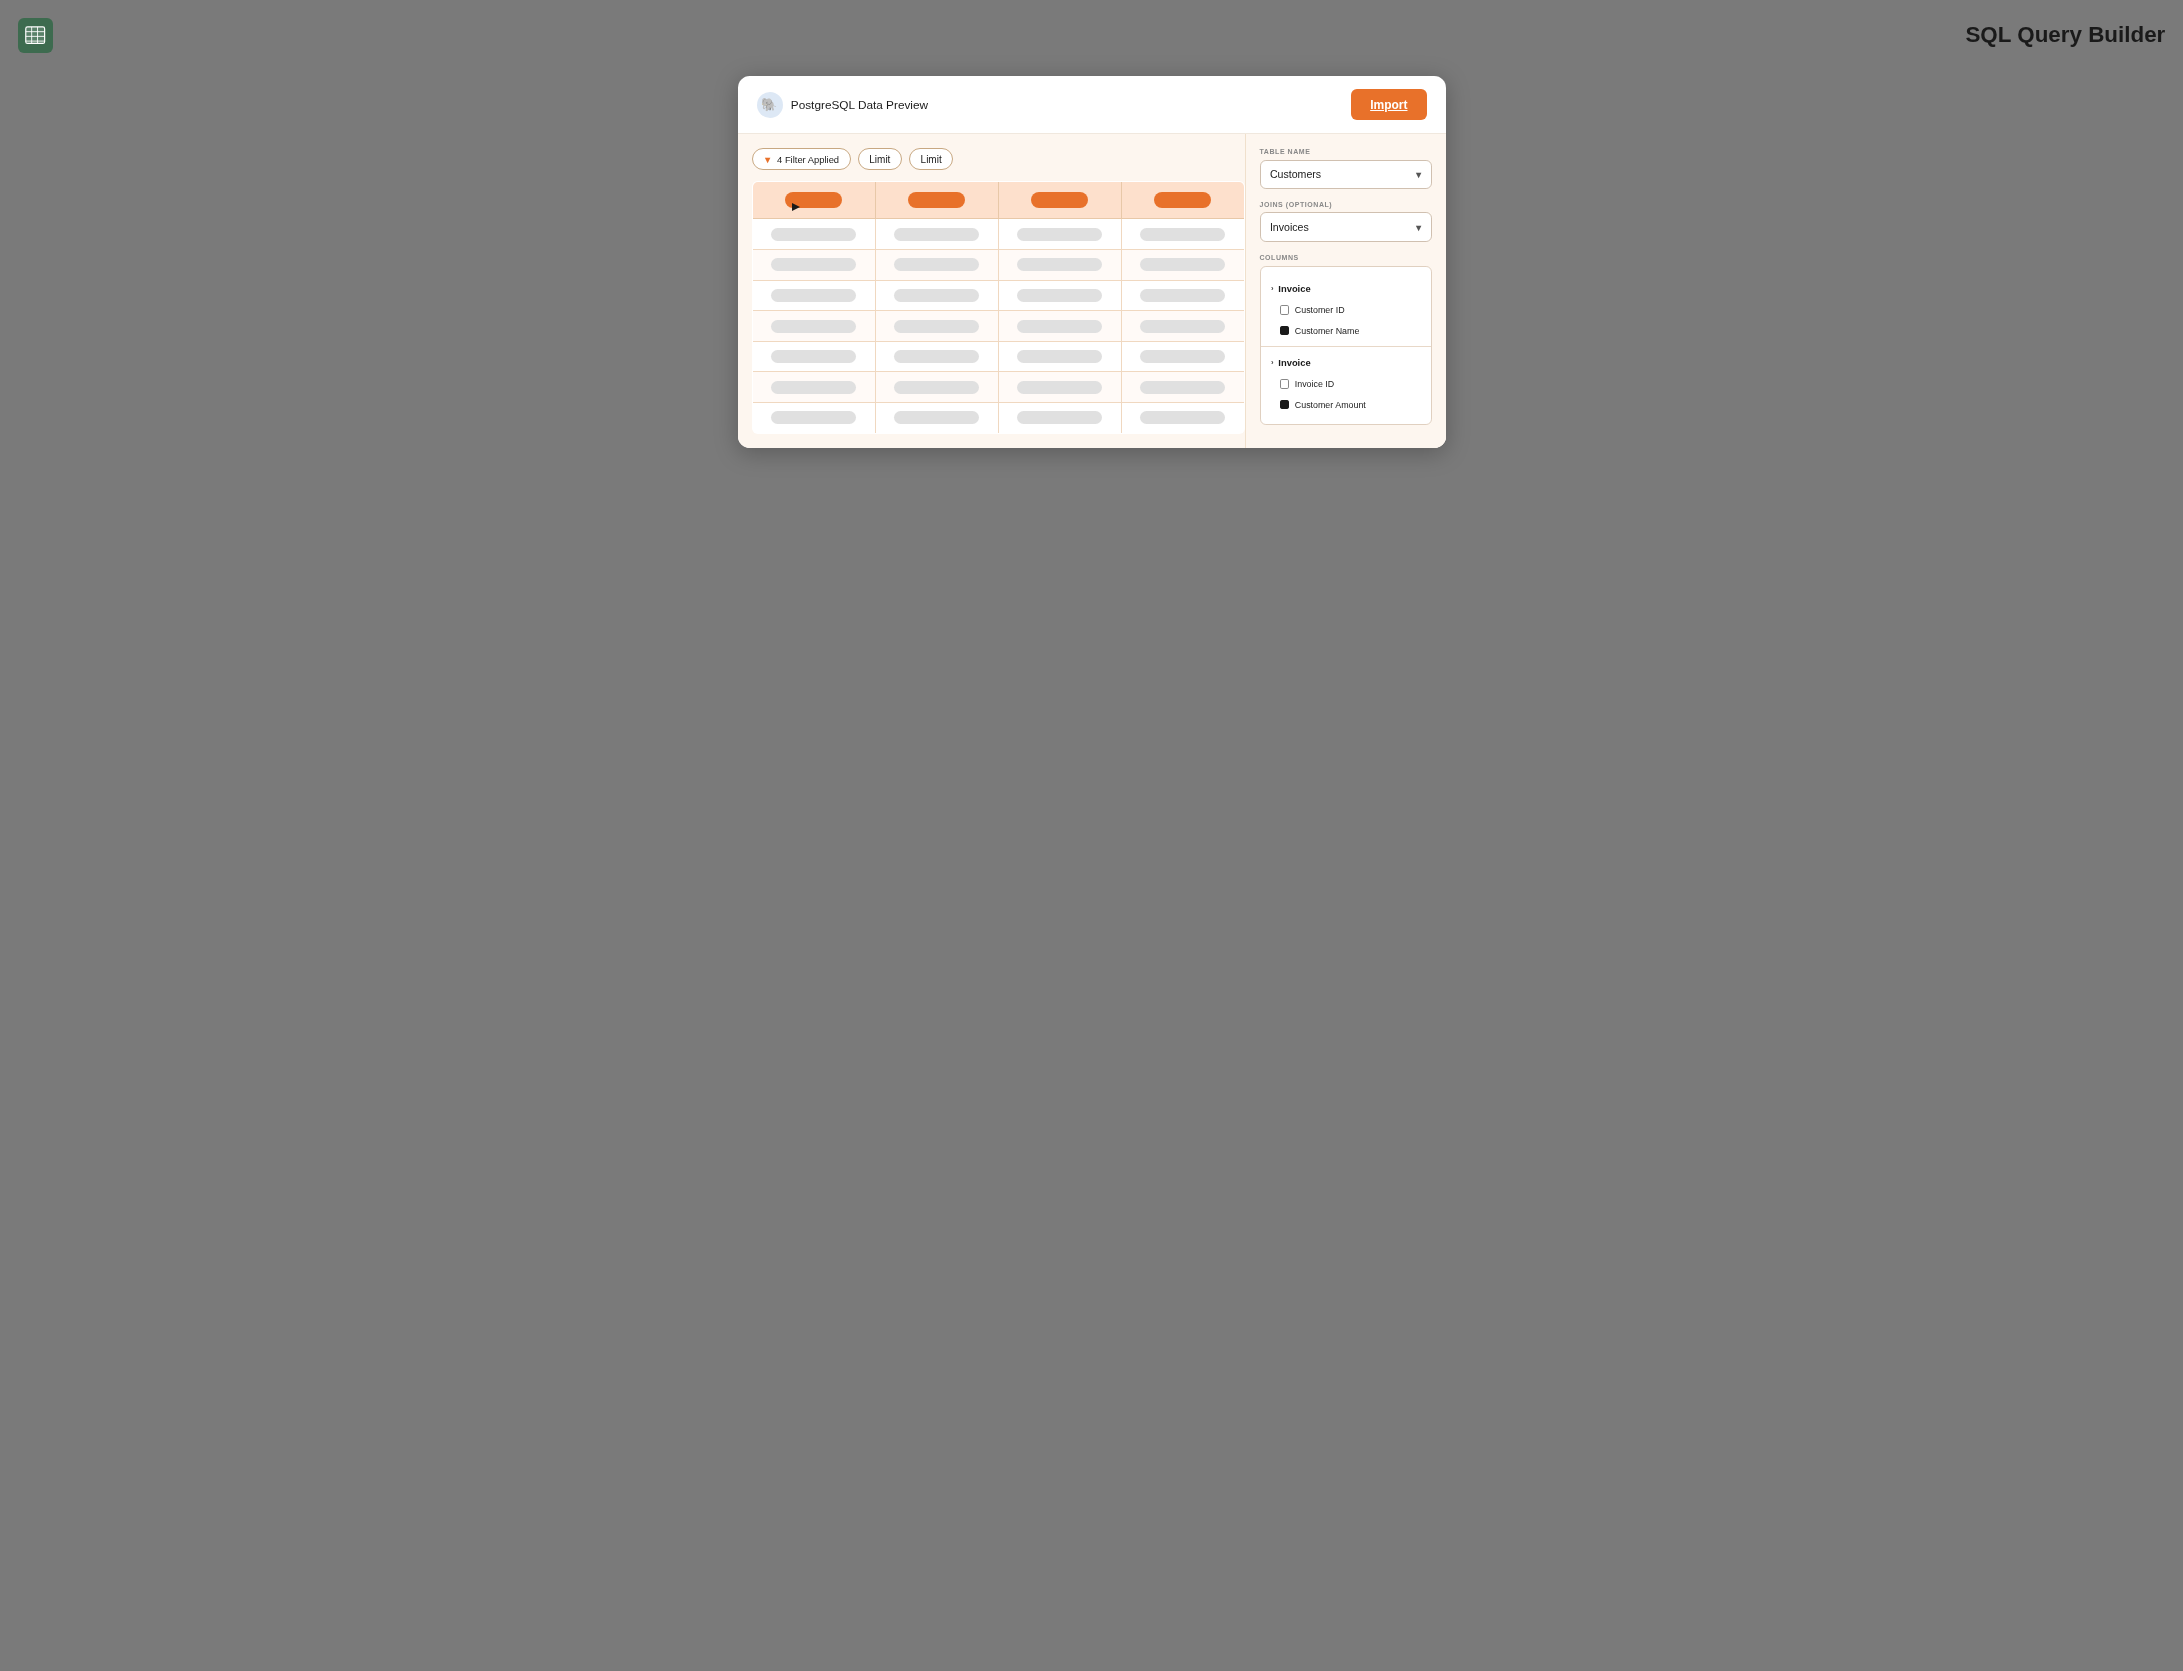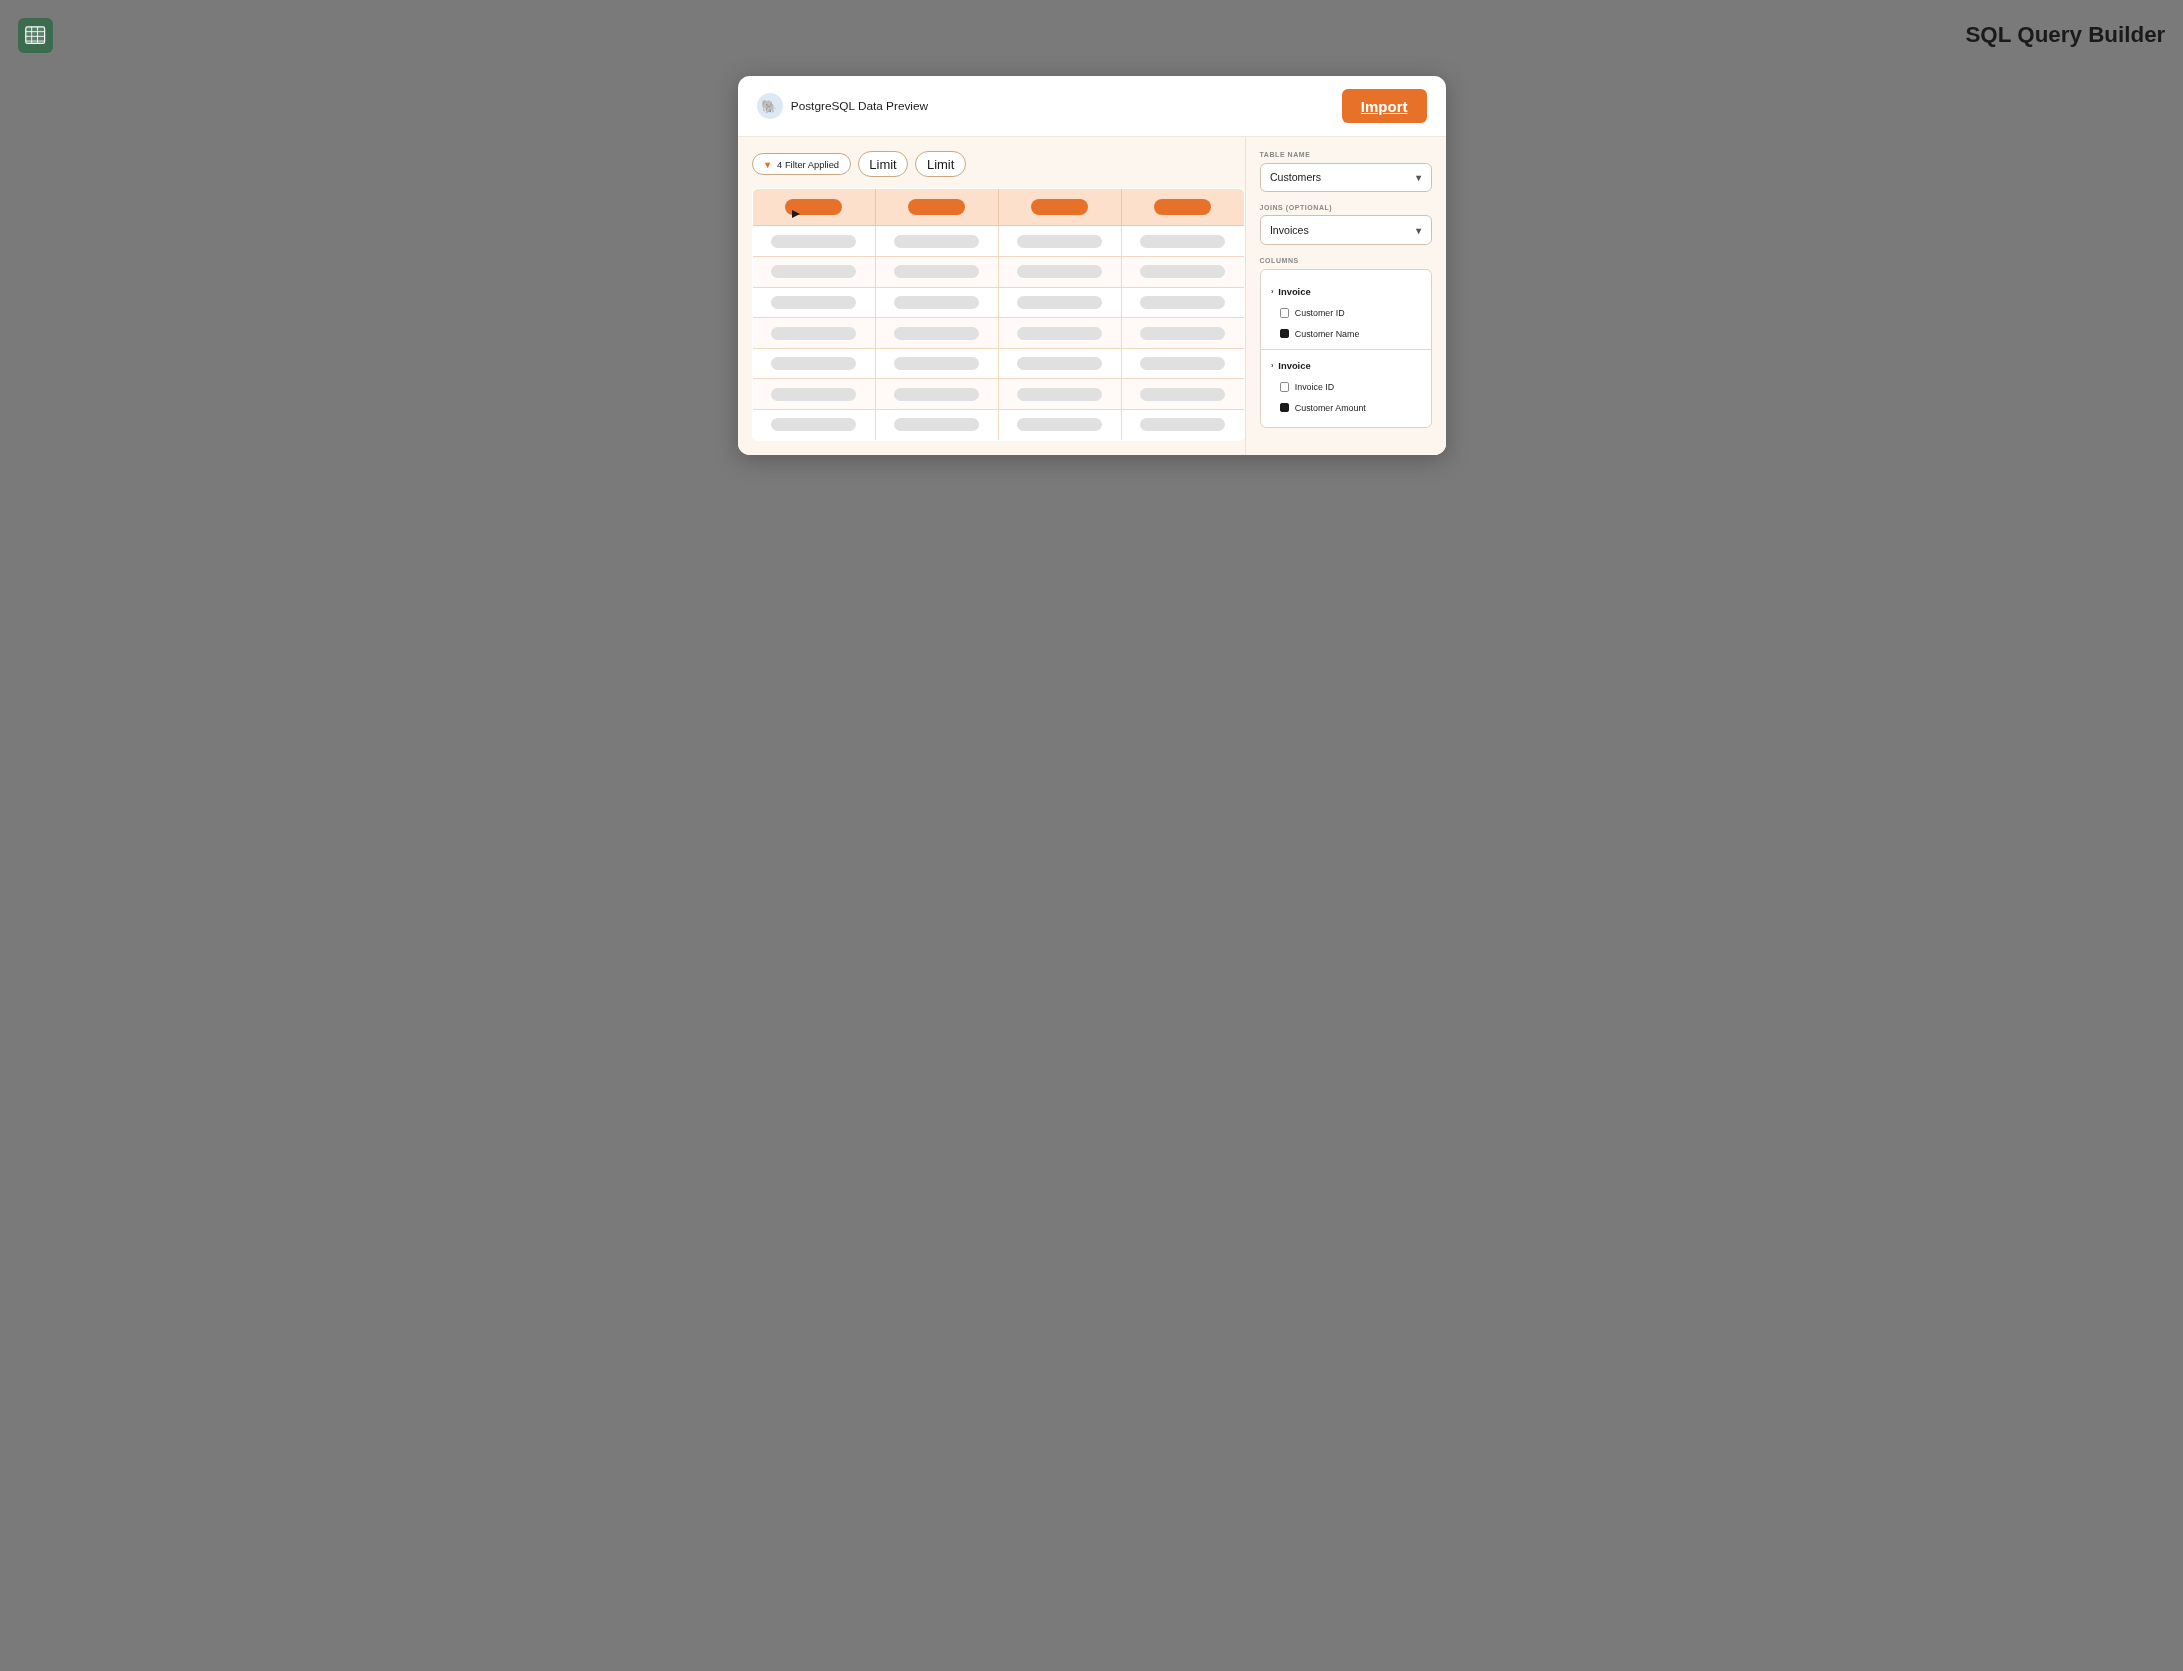--- a/index.html
+++ b/index.html
@@ -83,21 +83,21 @@
       color: #1a1a1a;
       text-align: right;
     }
 
     .import-button {
       background: #e8712a;
       color: white;
       border: none;
       border-radius: 5.9px;
       padding: 8.3px 19px;
-      font-size: 15px;
+      font-size: 12px;
       font-weight: 600;
       cursor: pointer;
       text-decoration: underline;
     }
 
     .card-body {
       display: flex;
       background: #fdf6ef;
     }
 
@@ -131,21 +131,21 @@
     .filter-icon {
       color: #e8712a;
       font-size: 9.4px;
     }
 
     .pill-button {
       background: #fff;
       border: 1.2px solid #c8a882;
       border-radius: 29.5px;
       padding: 4.7px 10.6px;
-      font-size: 13px;
+      font-size: 10px;
       font-weight: 500;
       color: #1a1a1a;
       cursor: pointer;
     }
 
     .data-table {
       width: 100%;
       border-collapse: collapse;
       border: 0.6px solid #e8c8a8;
       border-radius: 5.9px;

